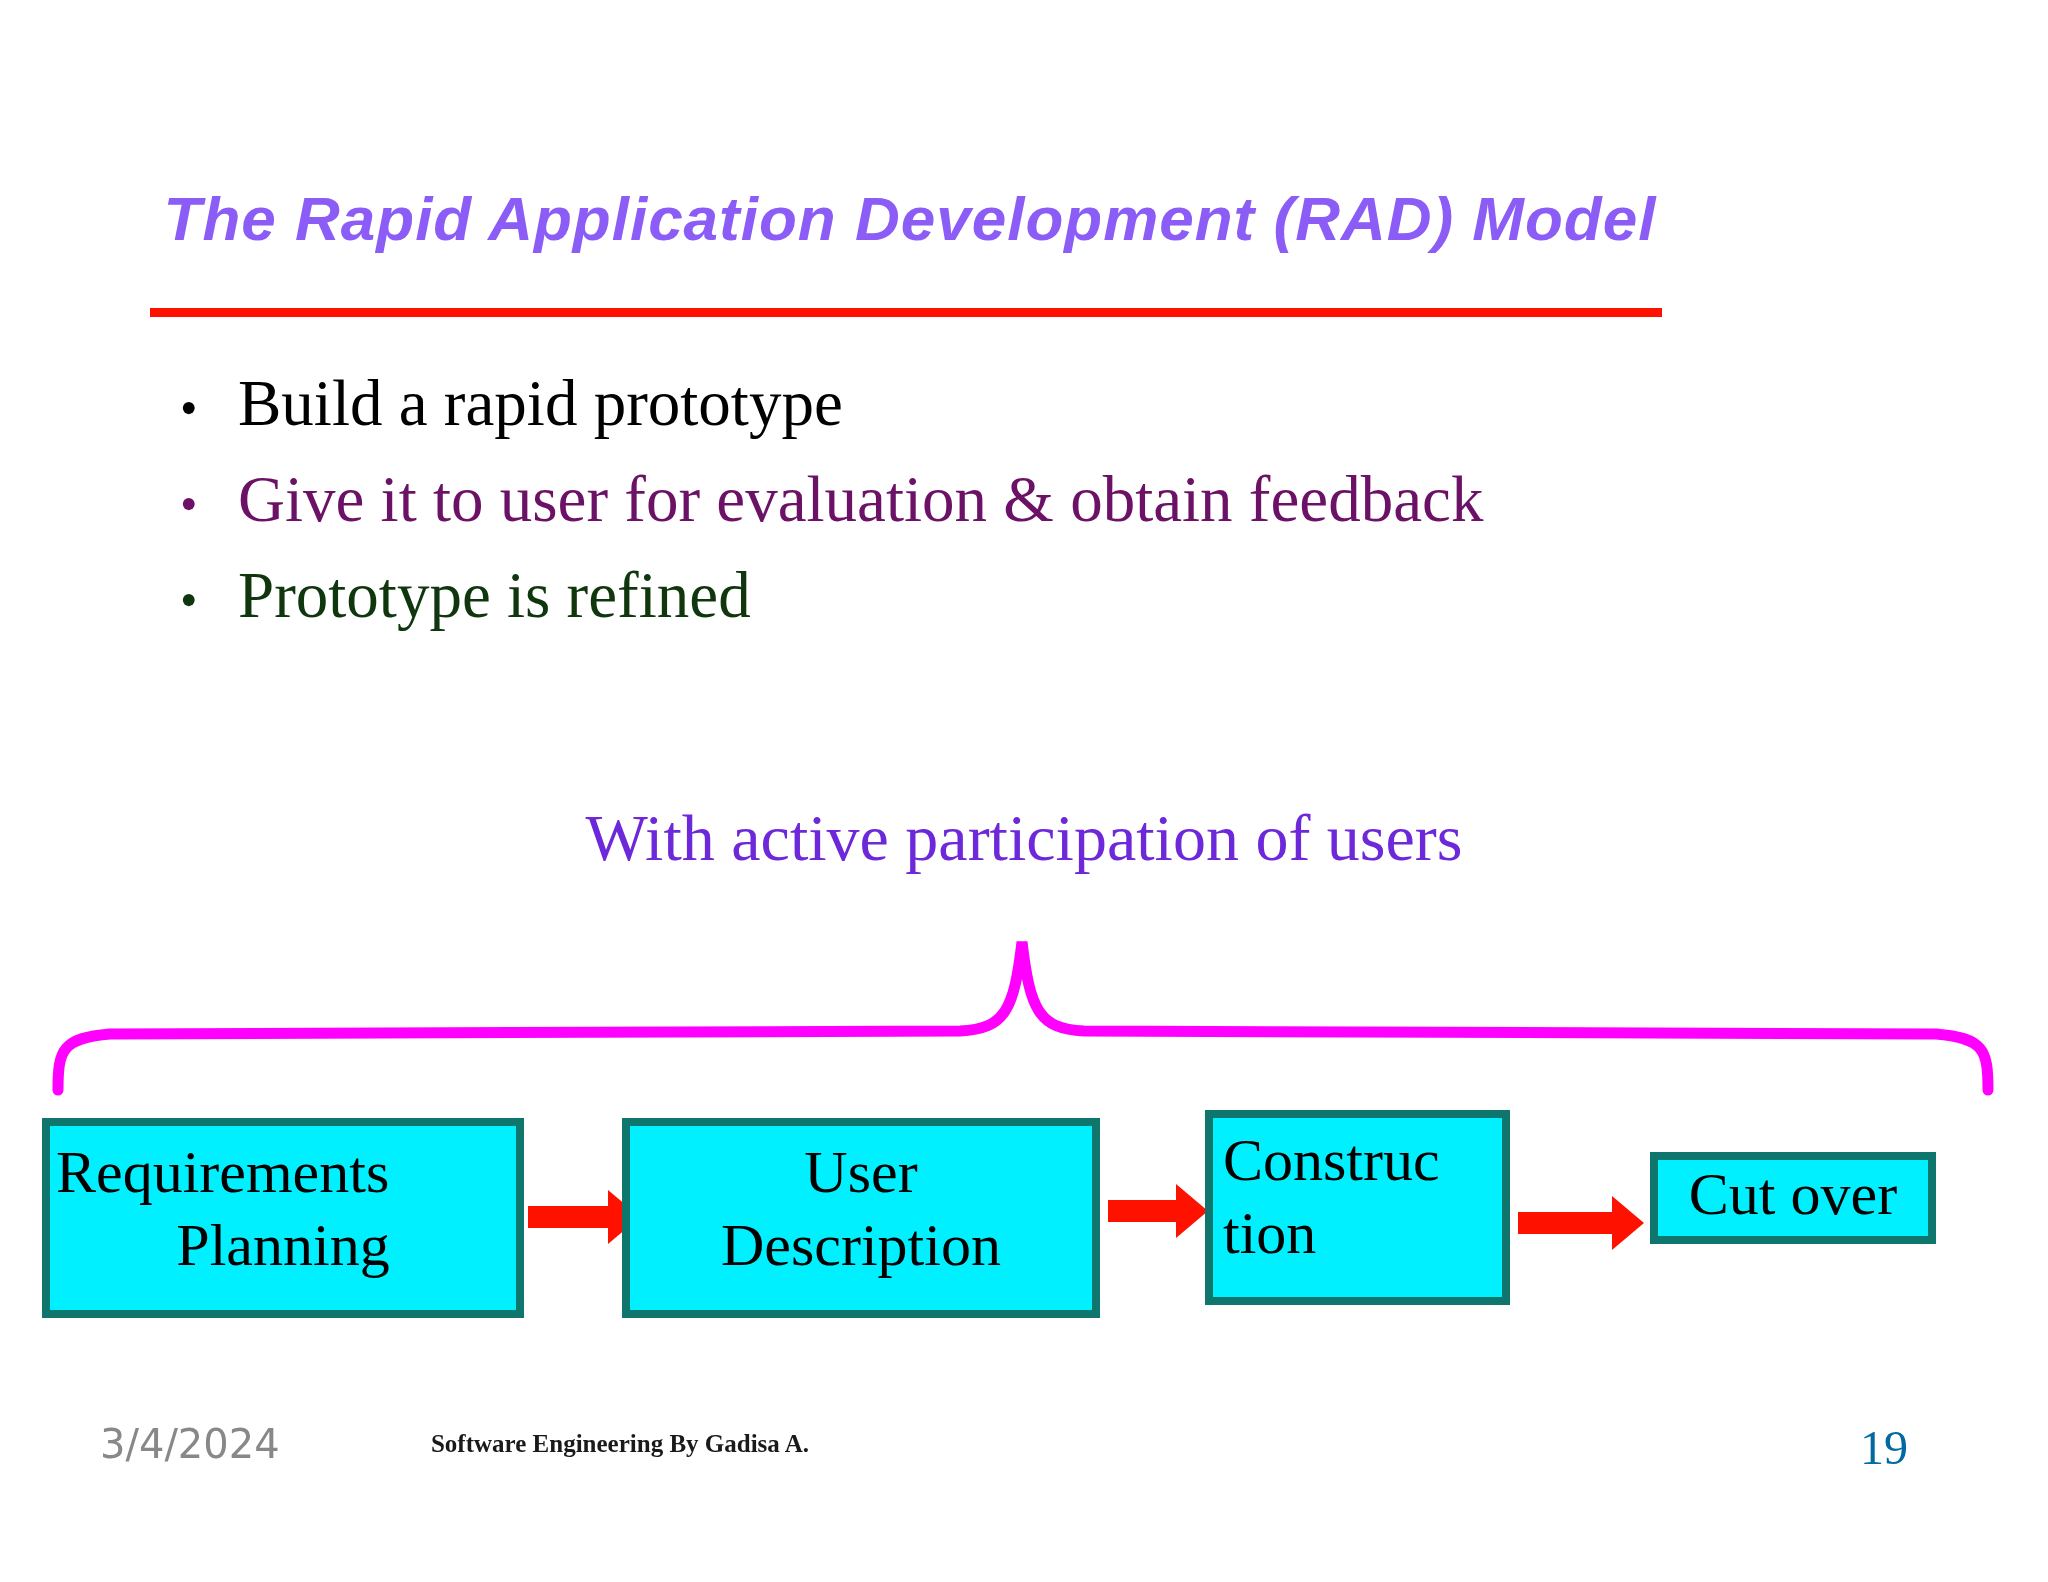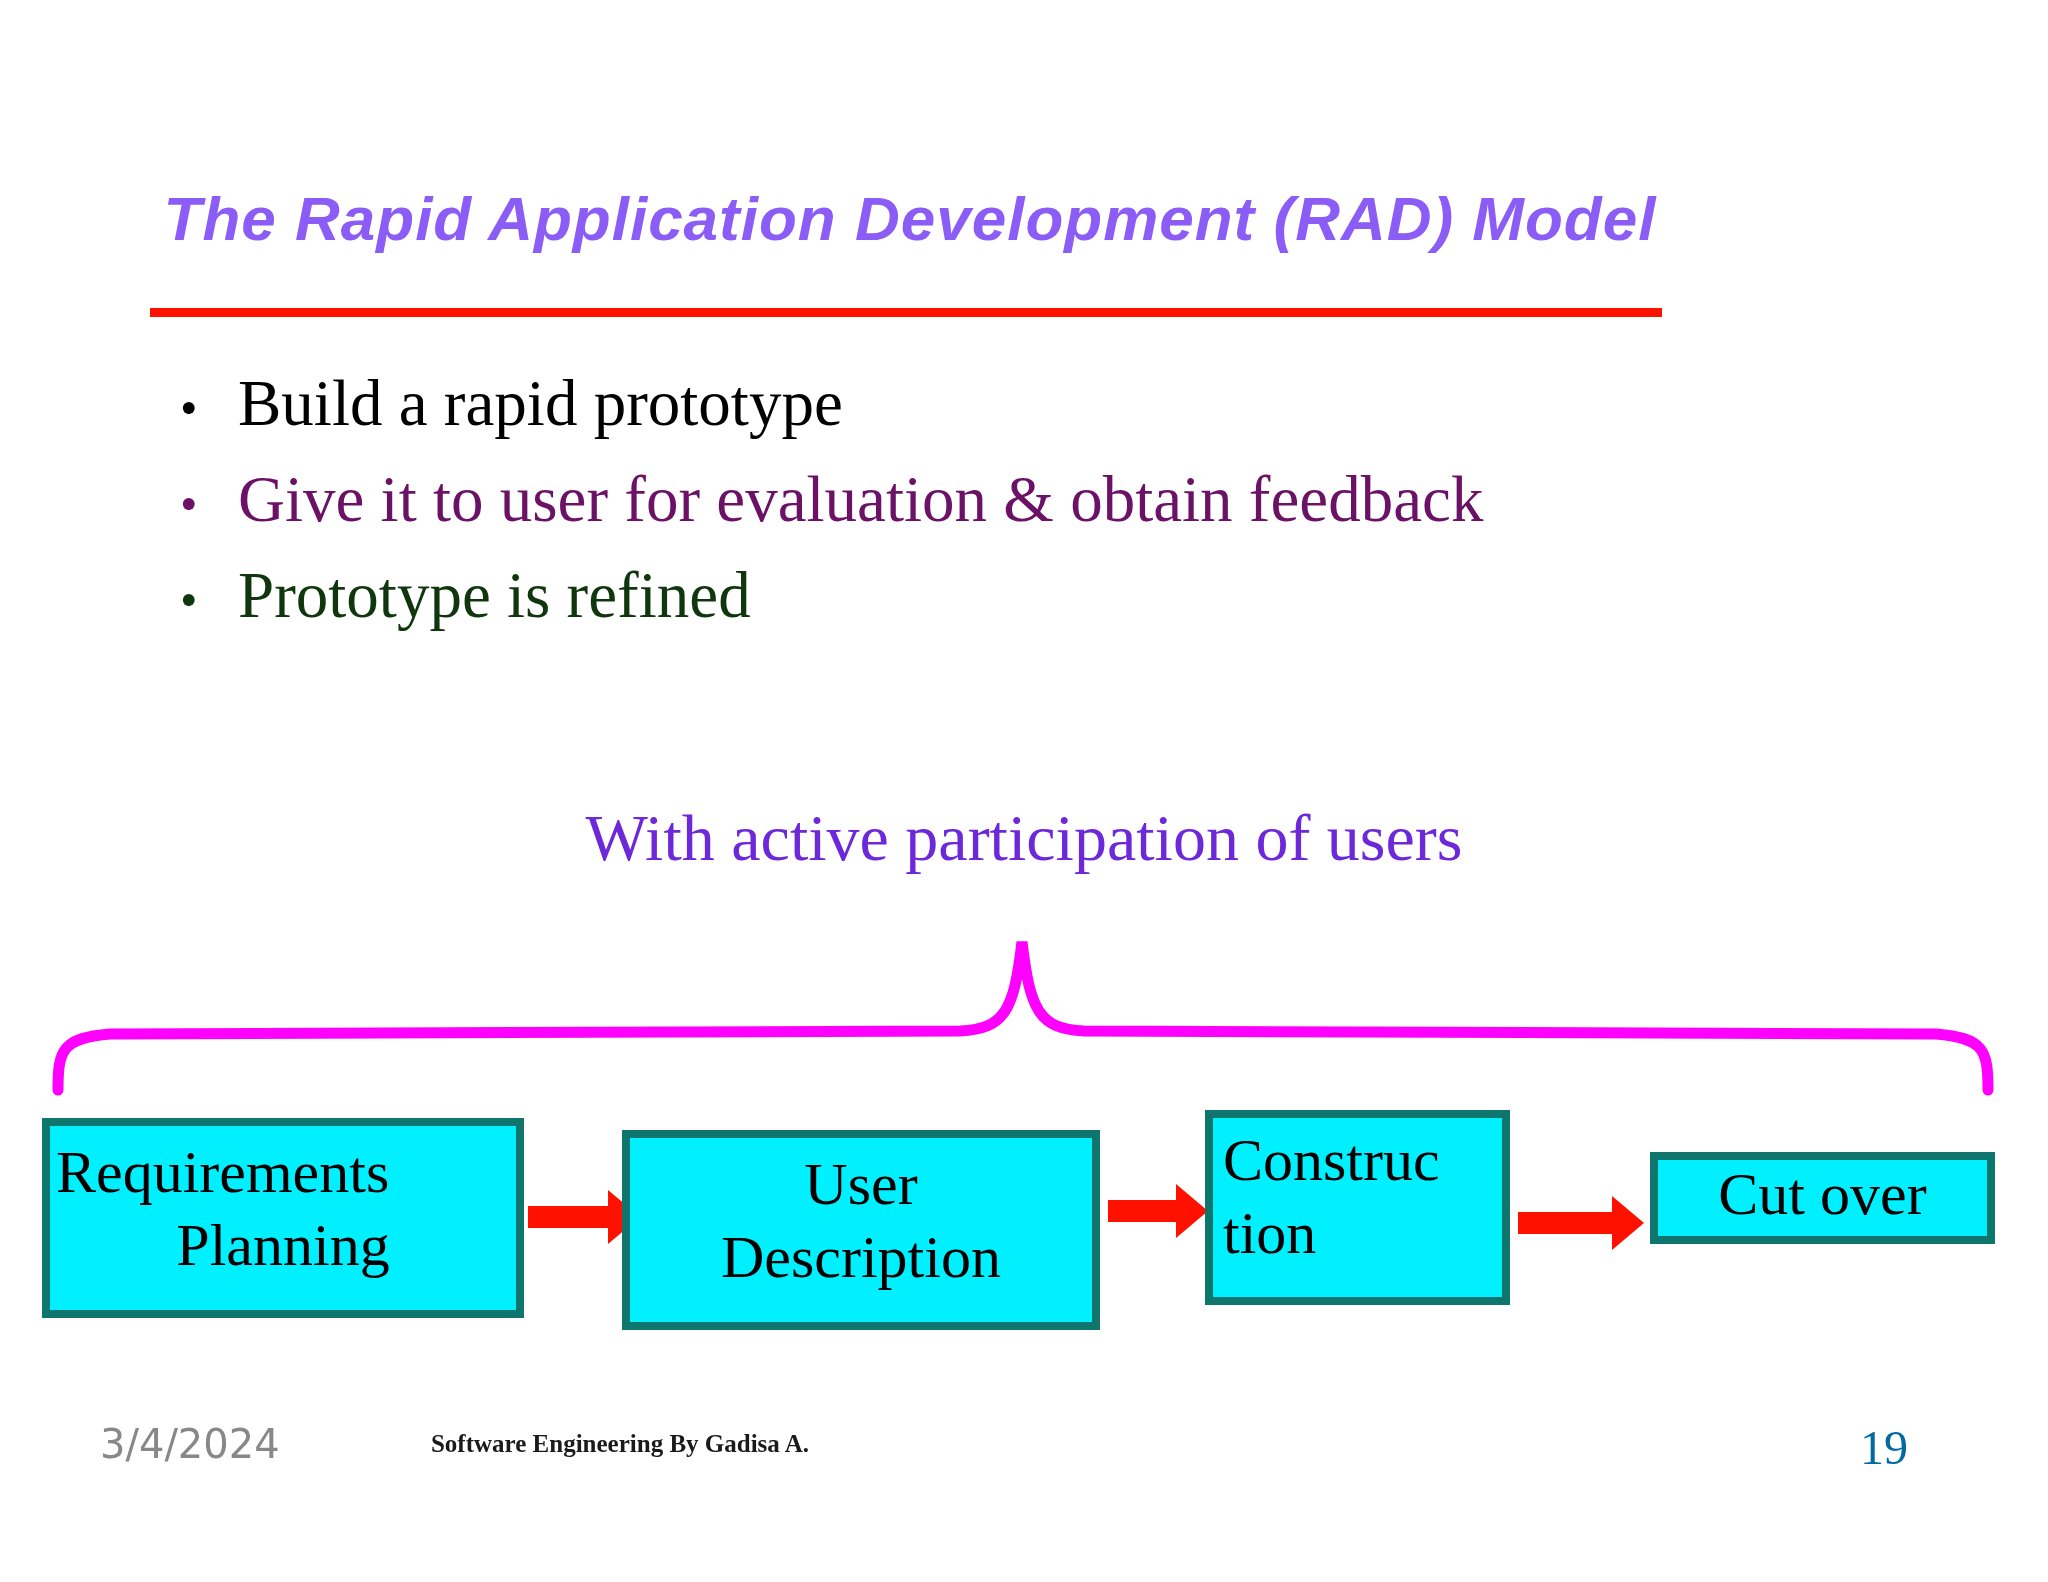--- a/index.html
+++ b/index.html
@@ -112,26 +112,26 @@
     line-height: 1.22;
     overflow: hidden;
   }
   .fbox .line { display: block; white-space: nowrap; }
   .fbox.center .line { text-align: center; }
   .fbox.left   .line { text-align: left; }
 
   #box-0 { left: 42px;   top: 18px;  width: 482px; height: 200px; padding: 10px 6px 0 6px; }
   #box-0 .l1 { text-align: left; }
   #box-0 .l2 { text-align: center; }
-  #box-1 { left: 622px;  top: 18px;  width: 478px; height: 200px; padding: 10px 6px 0 6px; margin-top: 12px; }
+  #box-1 { left: 622px;  top: 18px;  width: 478px; height: 200px; padding: 10px 6px 0 6px; }
   #box-1 .l1 { text-align: center; }
   #box-1 .l2 { text-align: center; }
   #box-2 { left: 1205px; top: 10px;  width: 305px; height: 195px; padding: 6px 0 0 10px; }
   #box-2 .line { text-align: left; }
-  #box-3 { left: 1650px; top: 52px;  width: 345px; height: 92px;  padding: 2px 0 8px 0; display:flex; align-items:center; justify-content:center; }
+  #box-3 { left: 1650px; top: 52px;  width: 286px; height: 92px;  padding: 2px 0 8px 0; display:flex; align-items:center; justify-content:center; }
 
   
   .arrow {
     position: absolute;
     height: 22px;
     background: #ff1100;
   }
   .arrow::after {
     content: "";
     position: absolute;

